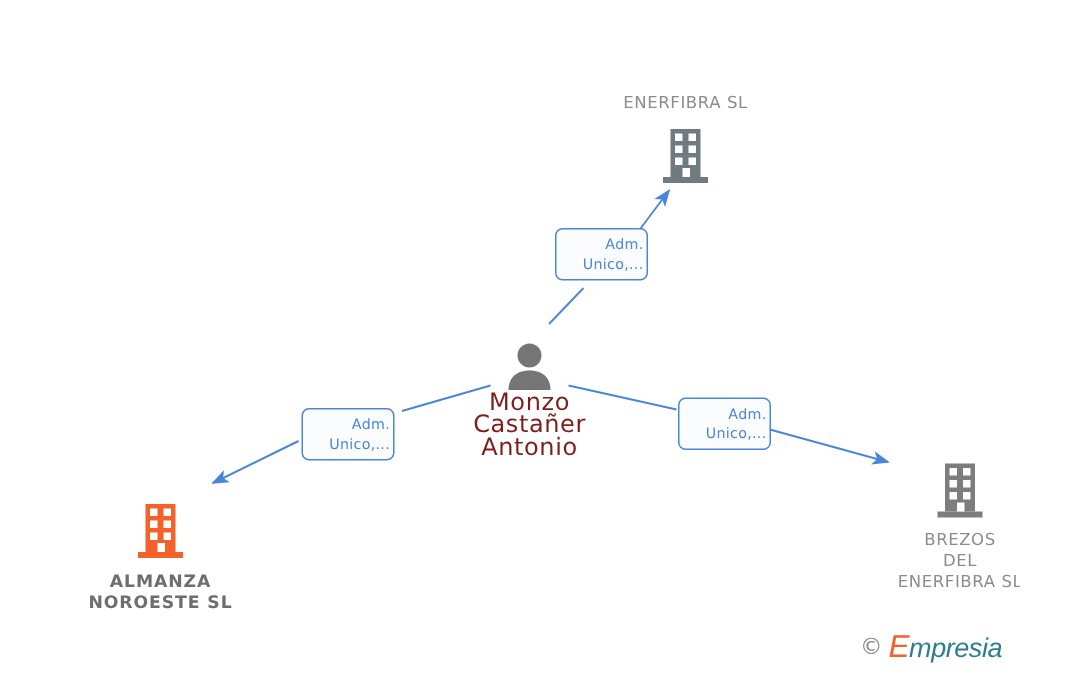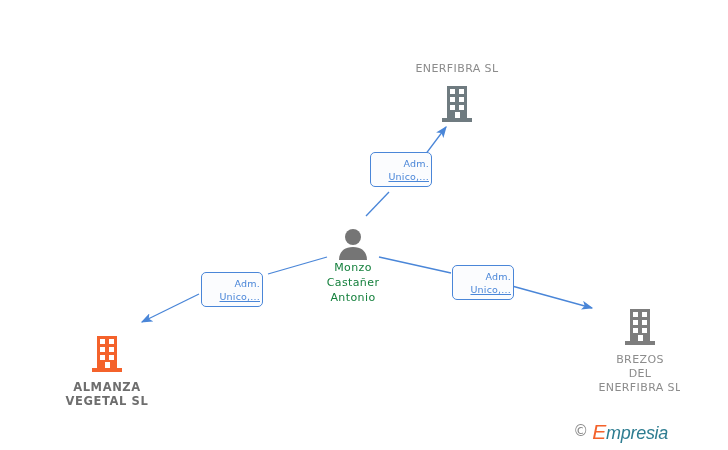--- a/index.html
+++ b/index.html
@@ -41,22 +41,22 @@
     color: #8c8c8c;
     white-space: pre-line;
   }
   .node-label.bold {
     font-weight: bold;
     color: #6e6e6e;
     letter-spacing: 0.6px;
     font-size: 11.5px;
   }
   .node-label.person {
-    color: #15803d;
-    font-size: 11px;
+    color: #7f1d1d;
+    font-size: 16px;
     line-height: 15px;
   }
   .icon-wrap {
     display: block;
     line-height: 0;
   }
 
   
   .rel-box {
     position: absolute;
@@ -65,21 +65,21 @@
     border-radius: 5px;
     background: #fbfcfe;
     color: #4a86d8;
     font-size: 9.5px;
     line-height: 13px;
     text-align: right;
     padding: 4px 2px 3px 2px;
     width: 62px;
     letter-spacing: 0.2px;
   }
-  .rel-line2 { display: block; text-decoration: underline; }
+  .rel-line2 { display: block; }
 
   
   #watermark {
     position: absolute;
     right: 12px;
     bottom: 8px;
     display: flex;
     align-items: center;
     gap: 4px;
     font-size: 18px;
@@ -169,21 +169,21 @@
           <rect x="19" y="5" width="5" height="5"></rect>
           <rect x="10" y="13" width="5" height="5"></rect>
           <rect x="19" y="13" width="5" height="5"></rect>
           <rect x="10" y="21" width="5" height="5"></rect>
           <rect x="19" y="21" width="5" height="5"></rect>
           <rect x="15" y="28" width="5" height="6"></rect>
         </g>
       </svg>
     </span>
     <div class="node-label bold" style="margin-top:6px;">ALMANZA
-VEGETAL  SL</div>
+NOROESTE  SL</div>
   </div>
 
   <div class="node" style="left:565px; top:307px;">
     <span class="icon-wrap">
       <svg width="34" height="40" viewBox="0 0 34 40">
         <g fill="#7d7d7d">
           <rect x="7" y="2" width="20" height="32"></rect>
           <rect x="2" y="34" width="30" height="4"></rect>
         </g>
         <g fill="#ffffff">

